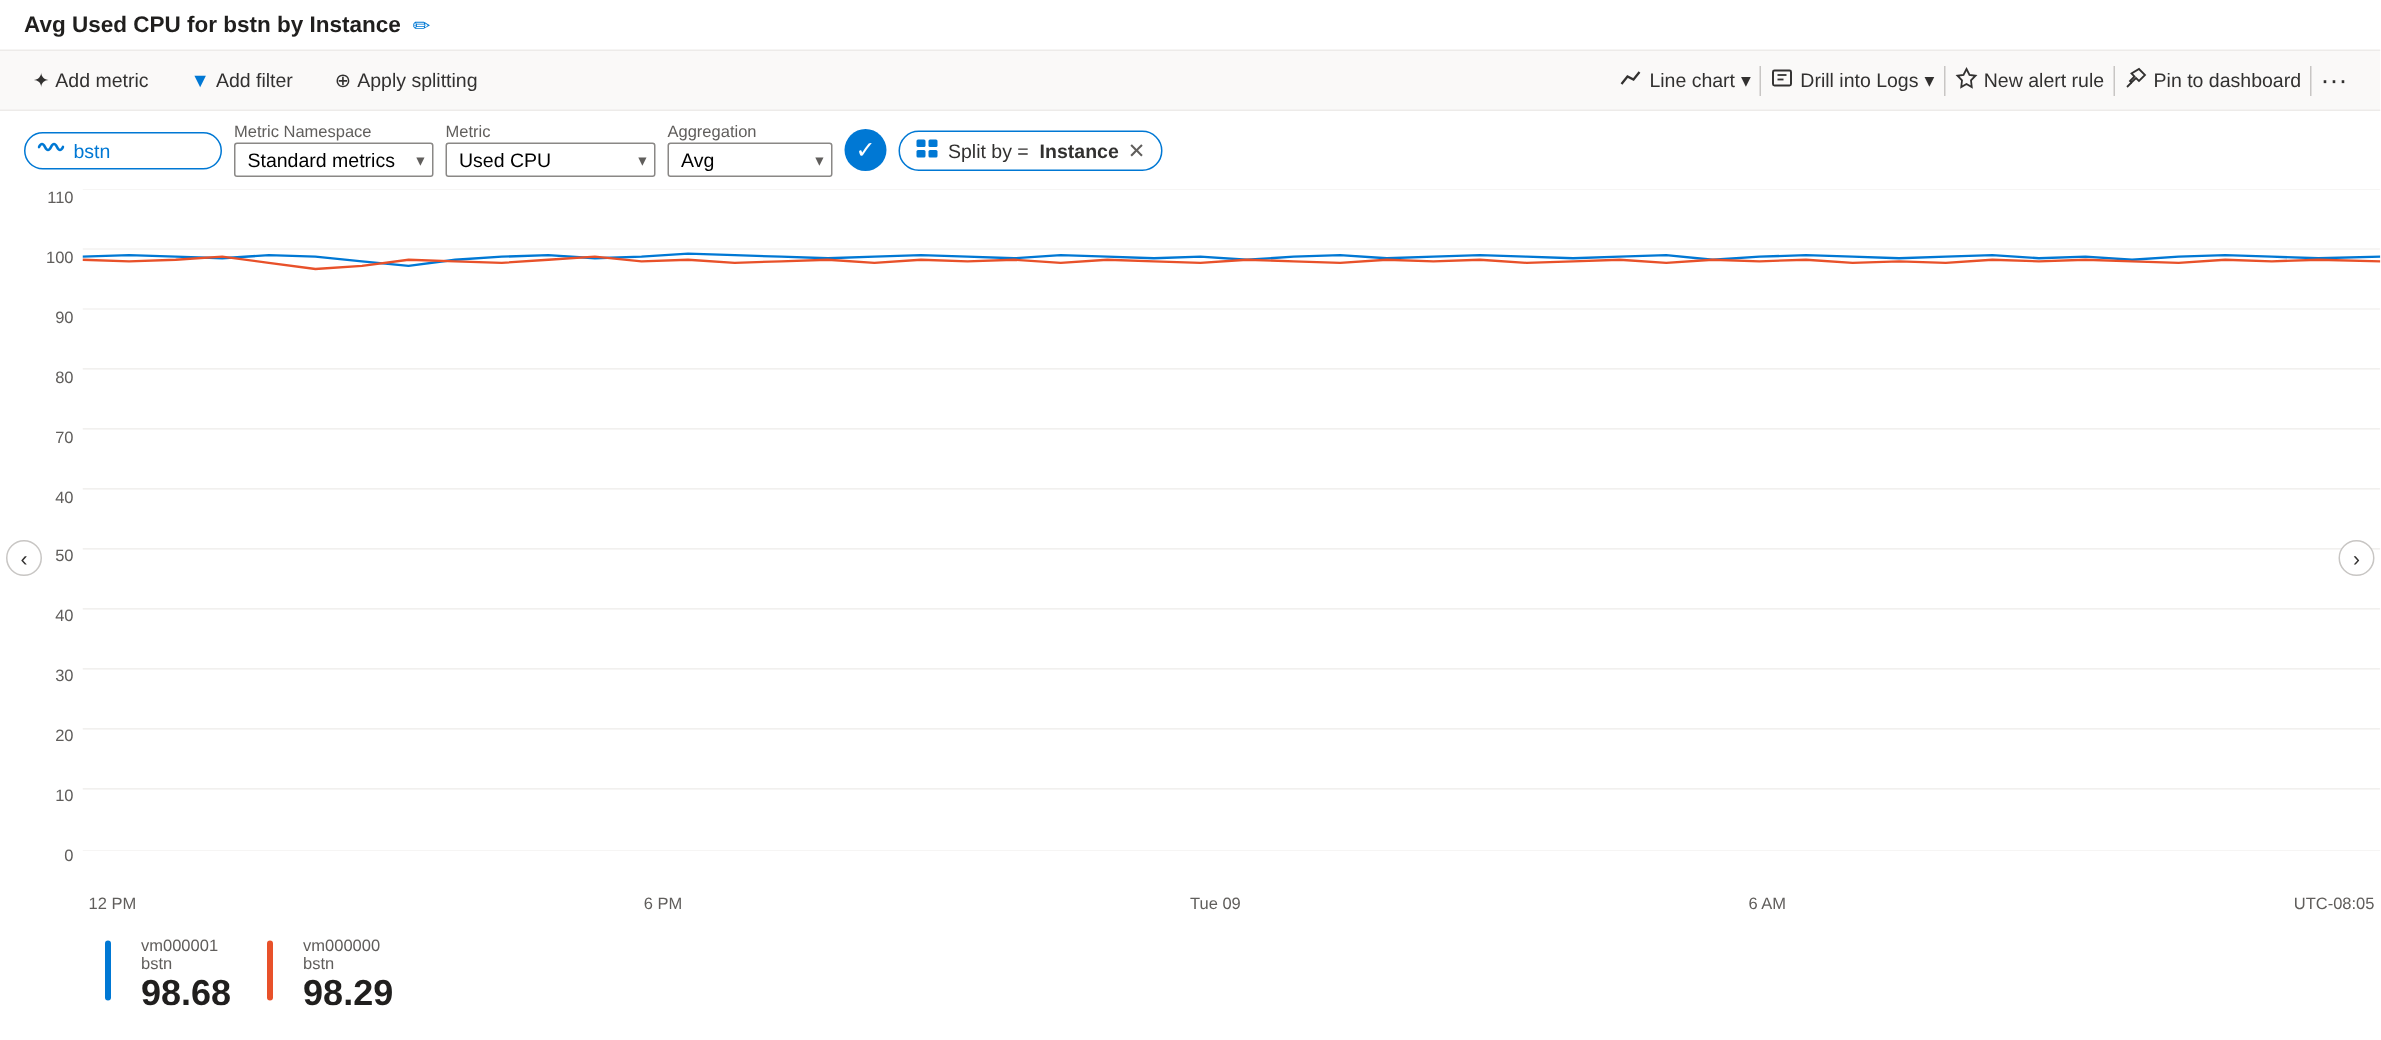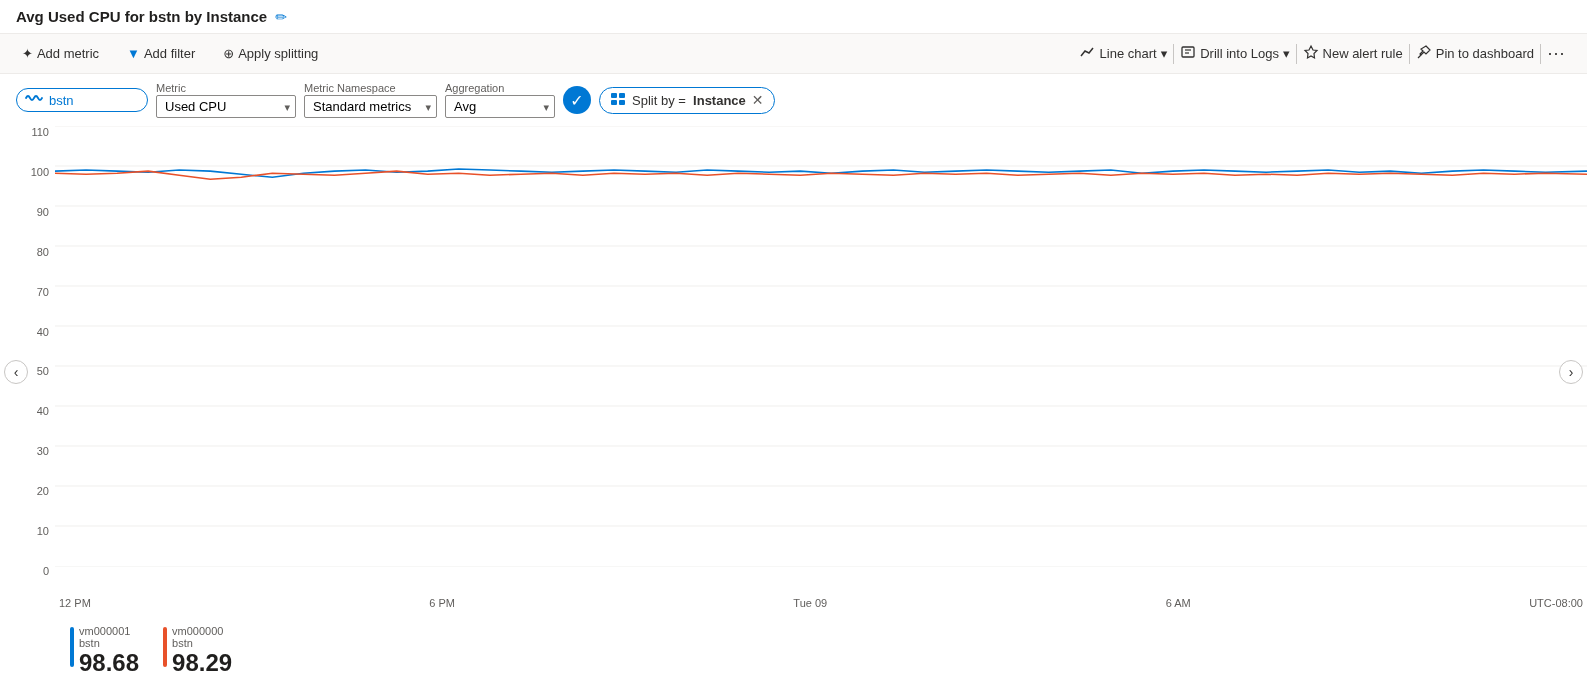--- a/index.html
+++ b/index.html
@@ -79,21 +79,21 @@
       border-radius: 50%; width: 24px; height: 24px;
       display: flex; align-items: center; justify-content: center;
       cursor: pointer; font-size: 14px; color: #323130; z-index: 10;
     }
     .nav-left { left: 4px; }
     .nav-right { right: 4px; }
 
     .legend-area {
       display: flex; gap: 24px; padding: 8px 16px 12px 70px;
     }
-    .legend-item { display: flex; align-items: flex-start; gap: 5px; }
+    .legend-item { display: flex; align-items: flex-start; gap: 20px; }
     .legend-color-bar { width: 4px; height: 40px; border-radius: 2px; flex-shrink: 0; margin-top: 2px; }
     .legend-info { display: flex; flex-direction: column; }
     .legend-series { font-size: 11px; color: #605e5c; }
     .legend-scope { font-size: 11px; color: #605e5c; }
     .legend-value { font-size: 24px; font-weight: 700; color: #201f1e; }
 
     .main-content { display: flex; flex-direction: column; height: calc(100vh - 130px); }
   </style>
 </head>
 <body>
@@ -167,33 +167,33 @@
   <div class="query-pill">
     <span class="wavy-icon">
       <svg width="18" height="14" viewBox="0 0 18 14" fill="none">
         <path d="M1 7 Q3 3 5 7 Q7 11 9 7 Q11 3 13 7 Q15 11 17 7" stroke="#0078d4" stroke-width="1.8" fill="none" stroke-linecap="round"></path>
       </svg>
     </span>
     <input class="scope-input" type="text" value="bstn" style="">
   </div>
 
   <div class="field-wrapper">
+    <span class="field-label">Metric Namespace</span>
+    <div class="select-wrapper">
+      <select class="dropdown-select">
+        <option>Standard metrics</option>
+      </select>
+    </div>
+  </div>
+
+  <div class="field-wrapper">
     <span class="field-label">Metric</span>
     <div class="select-wrapper">
       <select class="dropdown-select" style="min-width:140px;">
         <option>Used CPU</option>
-      </select>
-    </div>
-  </div>
-
-  <div class="field-wrapper">
-    <span class="field-label">Metric Namespace</span>
-    <div class="select-wrapper">
-      <select class="dropdown-select">
-        <option>Standard metrics</option>
       </select>
     </div>
   </div>
 
   <div class="field-wrapper">
     <span class="field-label">Aggregation</span>
     <div class="select-wrapper">
       <select class="dropdown-select" style="min-width:110px;">
         <option>Avg</option>
       </select>
@@ -264,21 +264,21 @@
             0,46 30,47 60,46 90,44 120,48 150,52 180,50 210,46 240,47 270,48 300,46 330,44 360,47 390,46 420,48 450,47 480,46 510,48 540,46 570,47 600,46 630,48 660,46 690,47 720,48 750,46 780,47 810,48 840,46 870,47 900,46 930,48 960,47 990,46 1020,48 1050,46 1080,47 1110,46 1140,48 1170,47 1200,48 1230,46 1260,47 1290,46 1320,47 1350,48 1380,46 1410,47 1440,46 1480,47
           "></polyline>
       </svg>
     </div>
 
     <div style="position:absolute; left:55px; right:0; bottom:8px; display:flex; justify-content:space-between; padding:0 4px;">
       <span class="x-label">12 PM</span>
       <span class="x-label">6 PM</span>
       <span class="x-label">Tue 09</span>
       <span class="x-label">6 AM</span>
-      <span class="x-label">UTC-08:00</span>
+      <span class="x-label">UTC-08:05</span>
     </div>
   </div>
 
   <div class="legend-area">
     <div class="legend-item">
       <div class="legend-color-bar" style="background:#0078d4;"></div>
       <div class="legend-info">
         <span class="legend-series">vm000001</span>
         <span class="legend-scope">bstn</span>
         <span class="legend-value">98.68</span>

